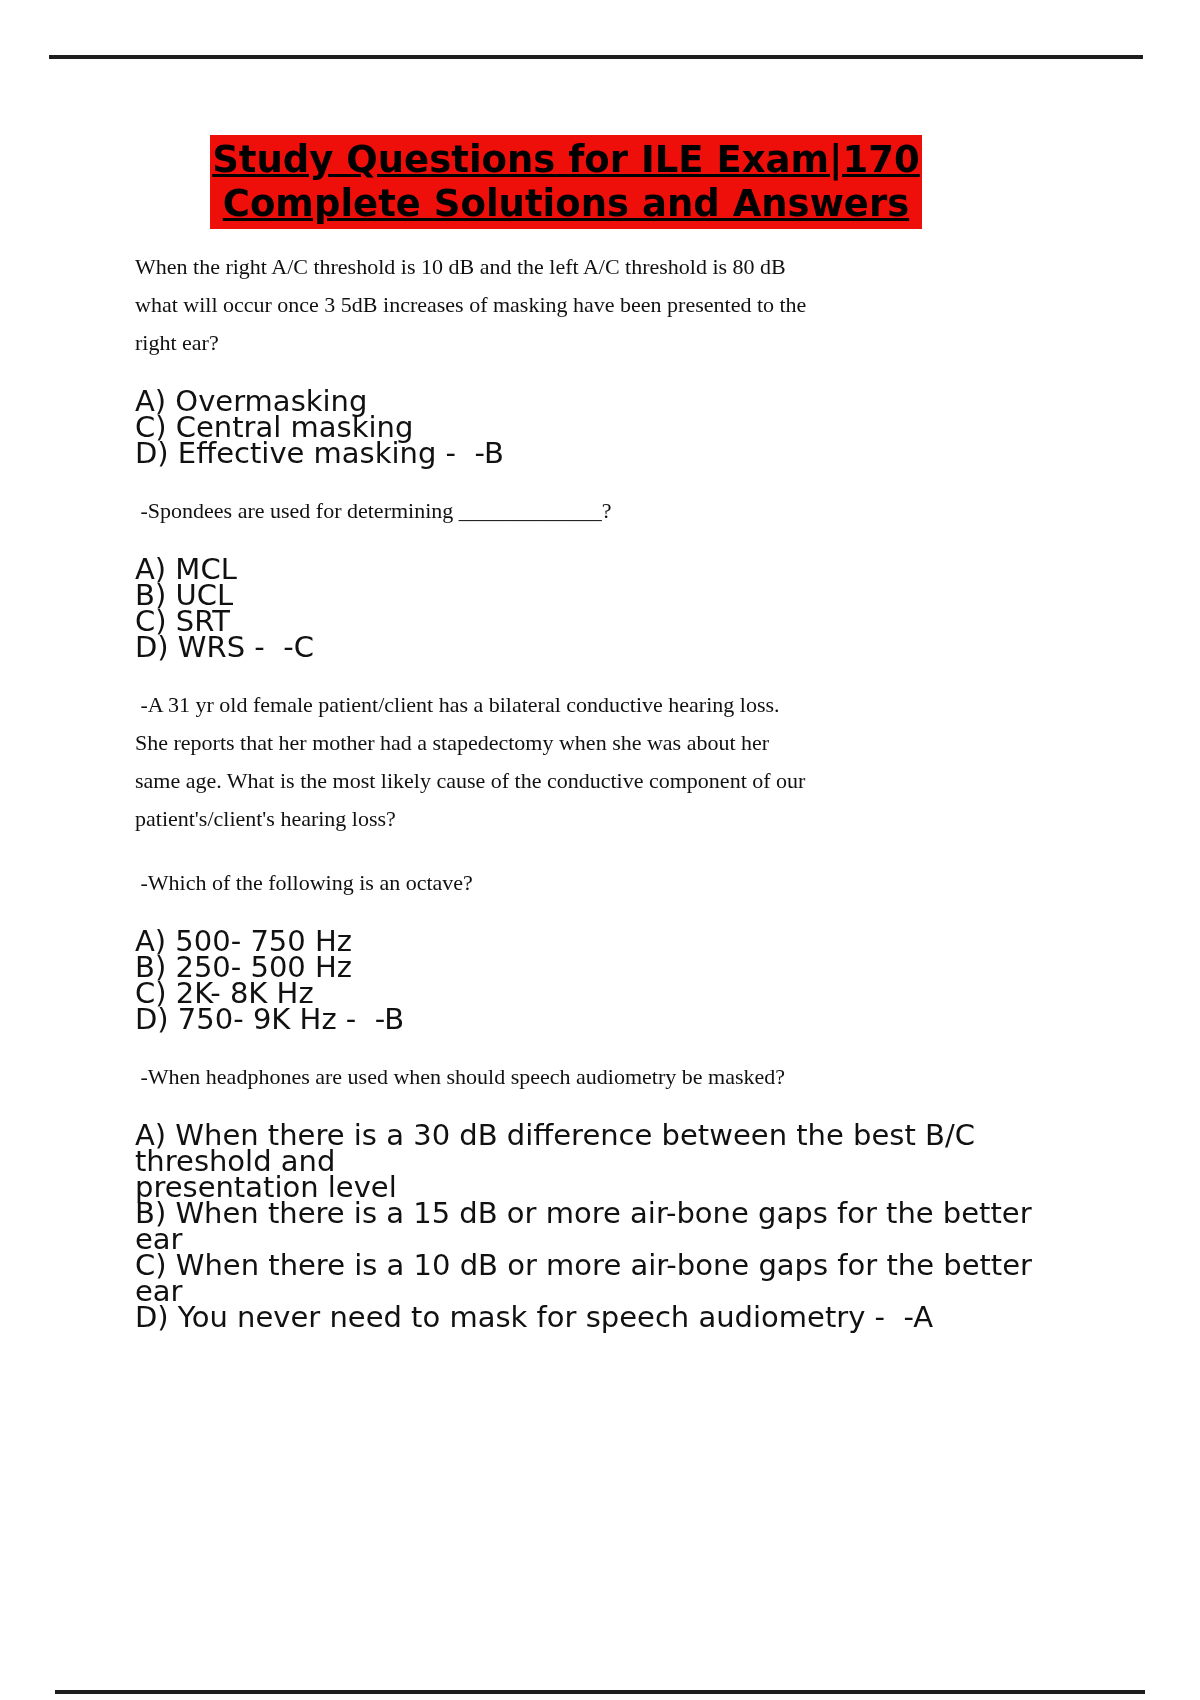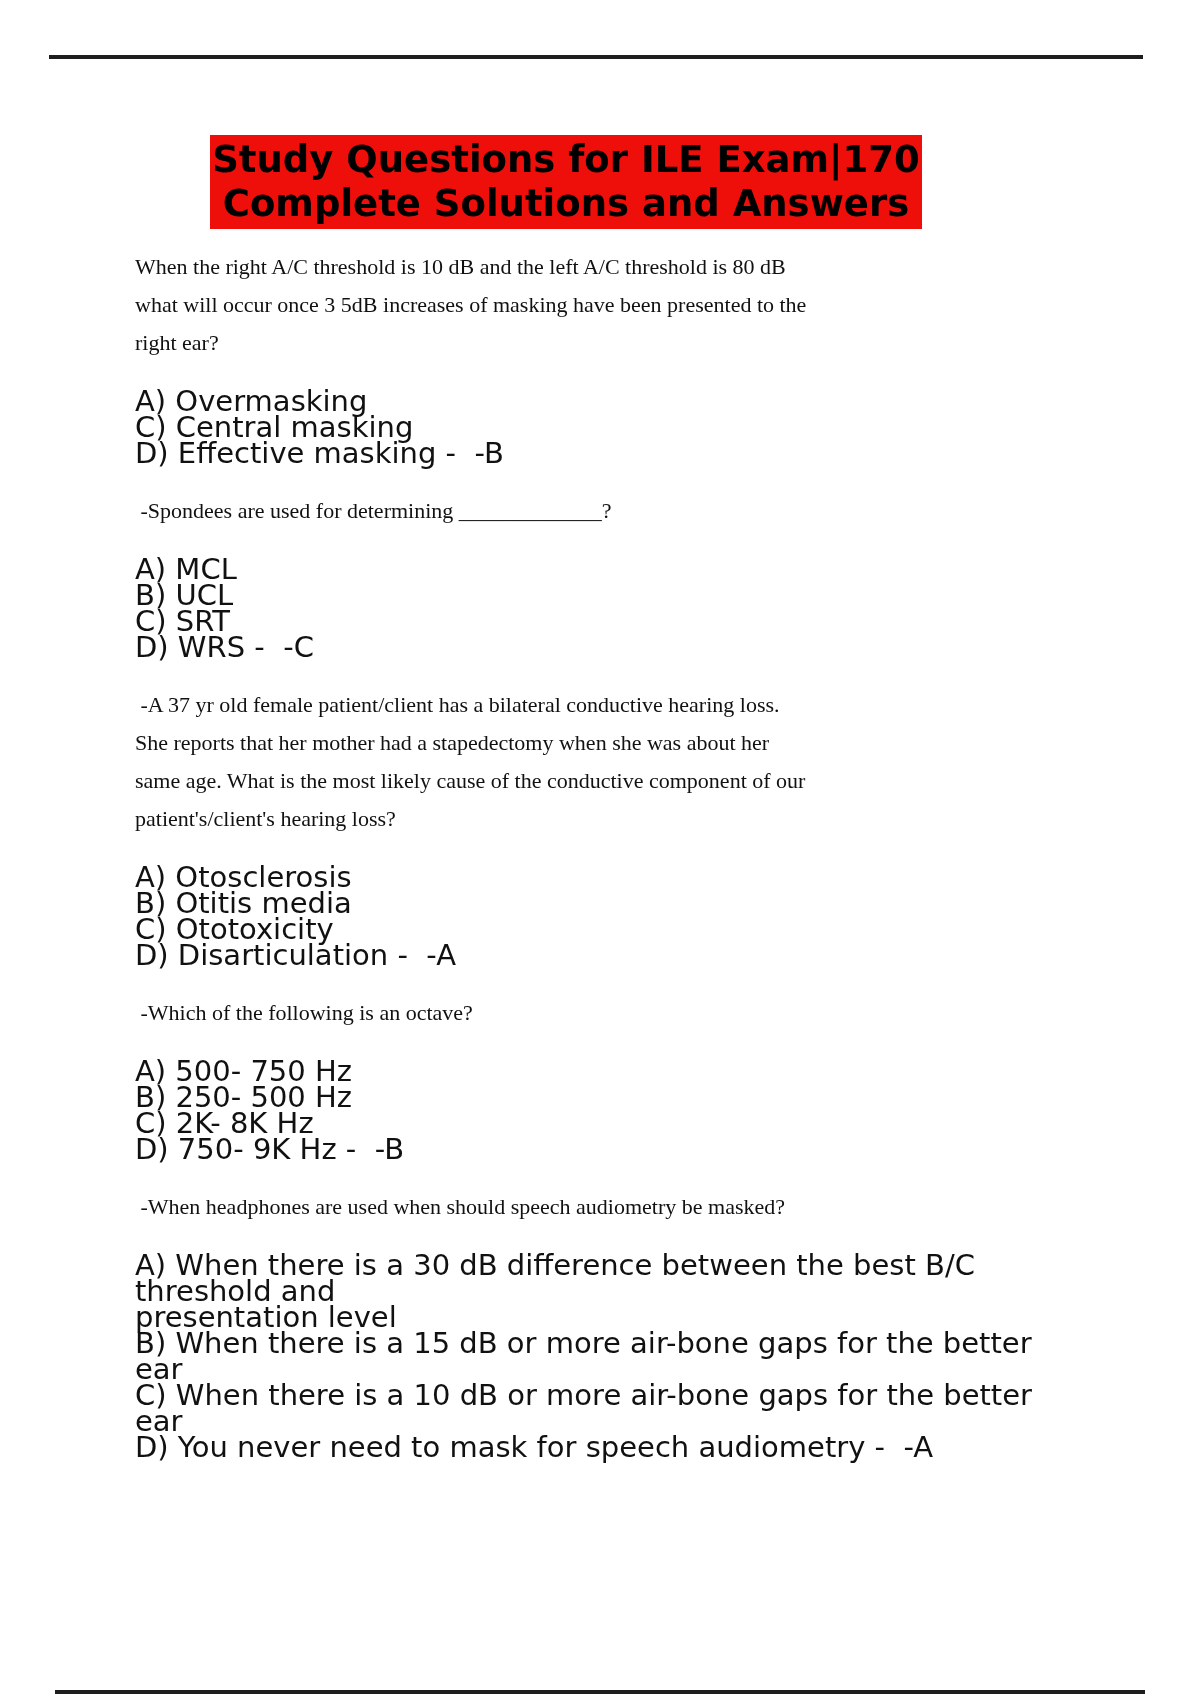--- a/index.html
+++ b/index.html
@@ -43,20 +43,21 @@
     width: 862px;
   }
   .title {
     display: inline-block;
     color: #000000;
     font-weight: bold;
     font-size: 37px;
     line-height: 44px;
     padding: 3px 2px;
     text-align: center;
+    text-decoration: underline;
   }
   .question-block {
     margin: 0;
   }
   .q-text {
     margin: 0 0 26px 0;
     font-size: 22px;
     line-height: 38px;
     white-space: pre-wrap;
     font-family: Liberation Serif, serif;
@@ -97,30 +98,24 @@
       <p class="q-text"> -Spondees are used for determining _____________?</p>
       <div class="opts">
         <div class="opt">A) MCL</div>
         <div class="opt">B) UCL</div>
         <div class="opt">C) SRT</div>
         <div class="opt">D) WRS -  -C</div>
       </div>
     </section>
 
     <section class="question-block">
-      <p class="q-text"> -A 37 yr old female patient/client has a bilateral conductive hearing loss.
+      <p class="q-text"> -A 31 yr old female patient/client has a bilateral conductive hearing loss.
 She reports that her mother had a stapedectomy when she was about her
 same age. What is the most likely cause of the conductive component of our
 patient's/client's hearing loss?</p>
-      <div class="opts">
-        <div class="opt">A) Otosclerosis</div>
-        <div class="opt">B) Otitis media</div>
-        <div class="opt">C) Ototoxicity</div>
-        <div class="opt">D) Disarticulation -  -A</div>
-      </div>
     </section>
 
     <section class="question-block">
       <p class="q-text"> -Which of the following is an octave?</p>
       <div class="opts">
         <div class="opt">A) 500- 750 Hz</div>
         <div class="opt">B) 250- 500 Hz</div>
         <div class="opt">C) 2K- 8K Hz</div>
         <div class="opt">D) 750- 9K Hz -  -B</div>
       </div>

